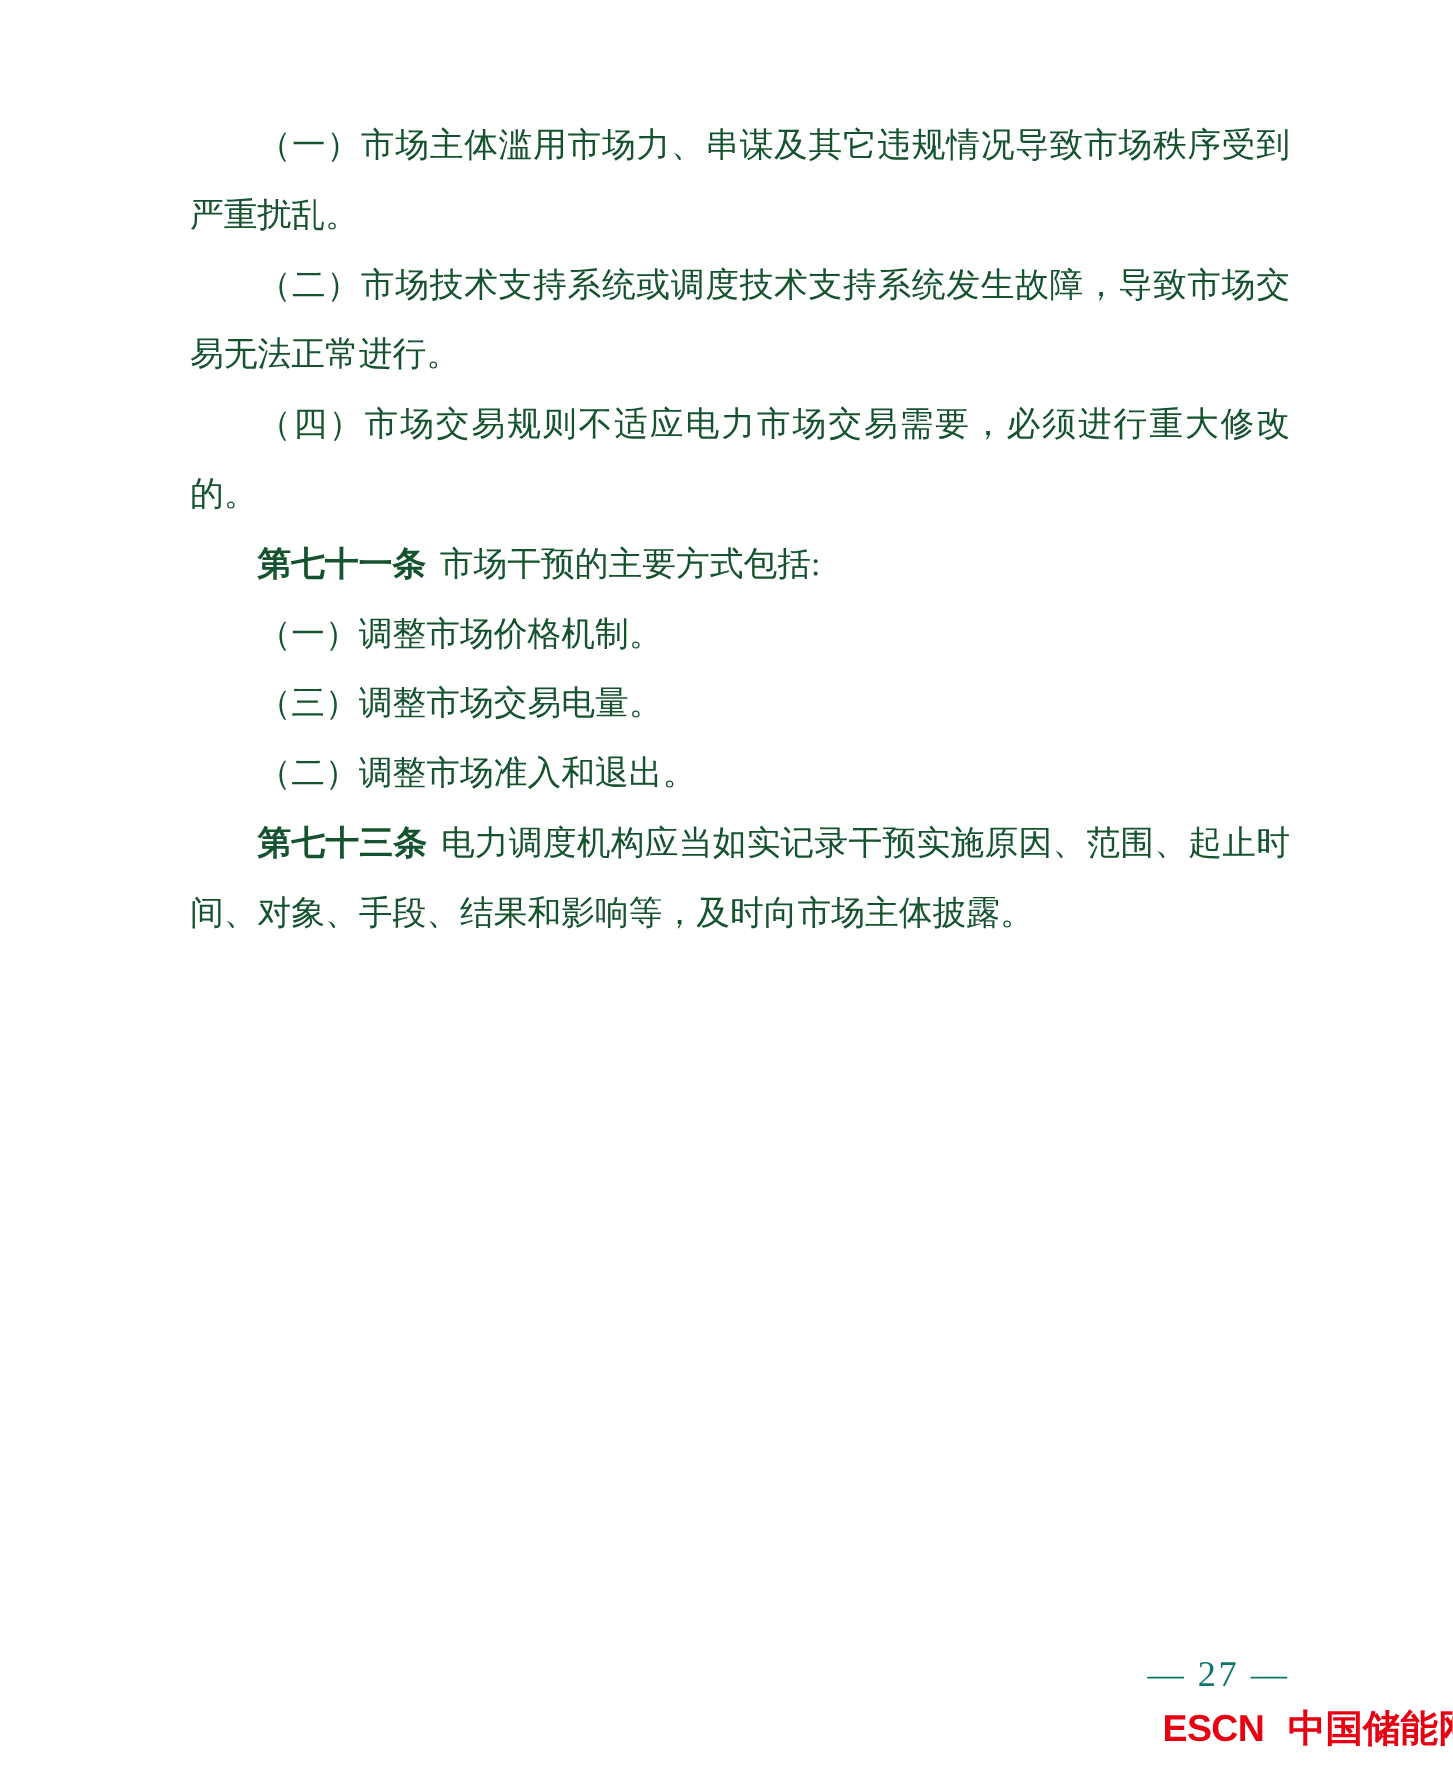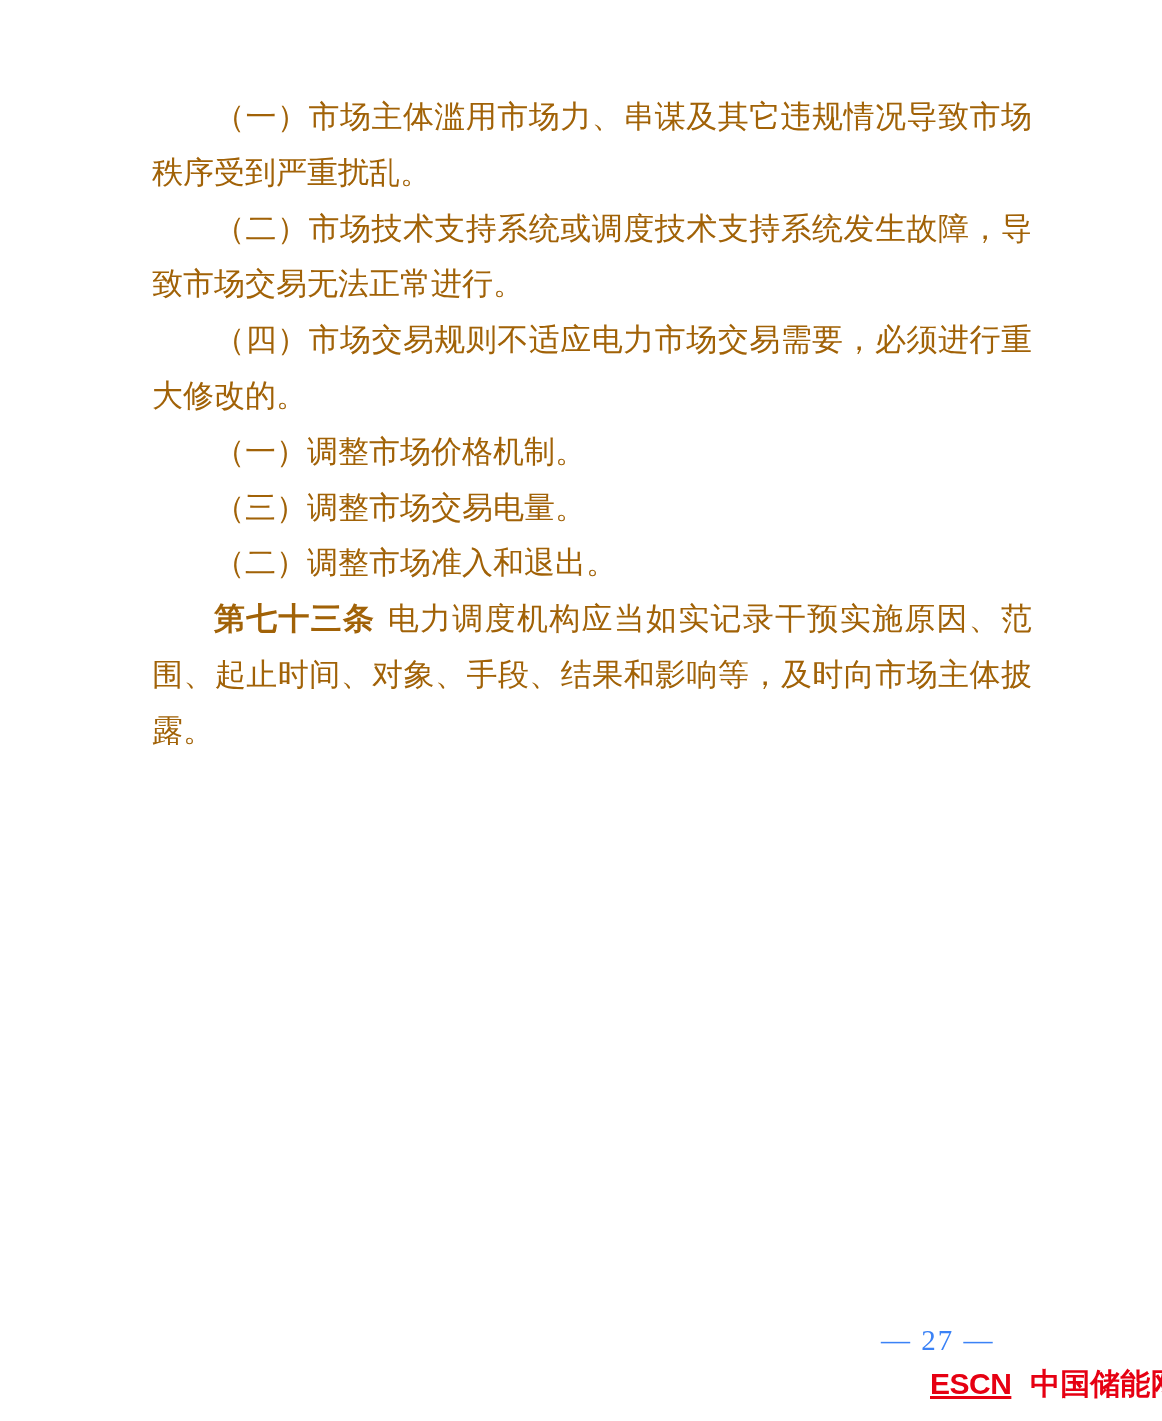--- a/index.html
+++ b/index.html
@@ -18,80 +18,80 @@
   .page {
     position: absolute;
     inset: 0;
     background: #ffffff;
   }
   .content {
     position: absolute;
     top: 89px;
     left: 152px;
     width: 880px;
-    font-size: 31px;
+    font-size: 27px;
     line-height: 55.8px;
     text-align: justify;
     text-justify: inter-ideograph;
     letter-spacing: 0;
-    color: #a16207;
+    color: #14532d;
   }
   .content p {
     margin: 0;
     padding: 0;
     text-indent: 2em;
   }
   .article-head {
     font-weight: 700;
     margin-right: 0.4em;
   }
   .article-head:empty {
     margin-right: 0;
     display: none;
   }
   .page-number {
     position: absolute;
     top: 1322px;
-    left: 881px;
+    left: 918px;
     font-family: "Liberation Serif", serif;
     font-size: 29px;
     line-height: 36px;
-    color: #3b82f6;
+    color: #0f766e;
     letter-spacing: 2px;
     white-space: pre;
   }
   .watermark {
     position: absolute;
     top: 1366px;
     left: 930px;
     font-family: "Liberation Sans", sans-serif;
     font-weight: 900;
     font-size: 30px;
     line-height: 36px;
     white-space: nowrap;
   }
   .watermark .latin {
     letter-spacing: -0.5px;
     font-style: normal;
     margin-right: 19px;
-    text-decoration: underline;
   }
   .watermark .cjk {
     letter-spacing: 0;
   }
 </style>
 </head>
 <body>
 
 <div class="page">
 
   <div class="content">
     <p><span>（一）市场主体滥用市场力、串谋及其它违规情况导致市场秩序受到严重扰乱。</span></p>
     <p><span>（二）市场技术支持系统或调度技术支持系统发生故障，导致市场交易无法正常进行。</span></p>
     <p><span>（四）市场交易规则不适应电力市场交易需要，必须进行重大修改的。</span></p>
+    <p><b class="article-head">第七十一条</b><span>市场干预的主要方式包括:</span></p>
     <p><span>（一）调整市场价格机制。</span></p>
     <p><span>（三）调整市场交易电量。</span></p>
     <p><span>（二）调整市场准入和退出。</span></p>
     <p><b class="article-head">第七十三条</b><span>电力调度机构应当如实记录干预实施原因、范围、起止时间、对象、手段、结果和影响等，及时向市场主体披露。</span></p>
   </div>
 
   <div class="page-number">— 27 —</div>
 
   <div class="watermark" style="color: rgb(230, 0, 18);">
     <span class="latin">ESCN</span><span class="cjk">中国储能网</span>

